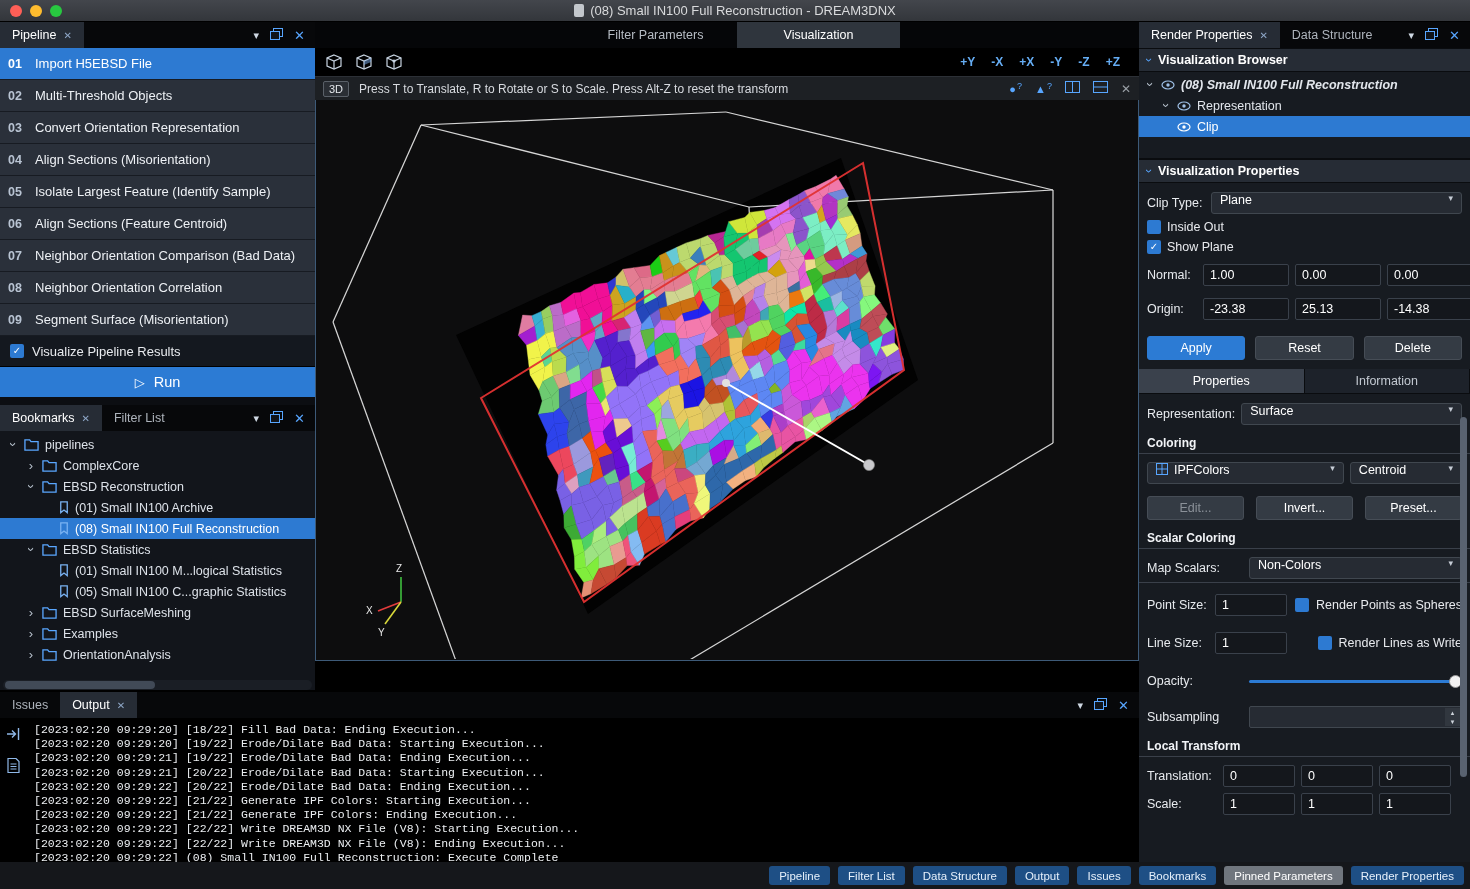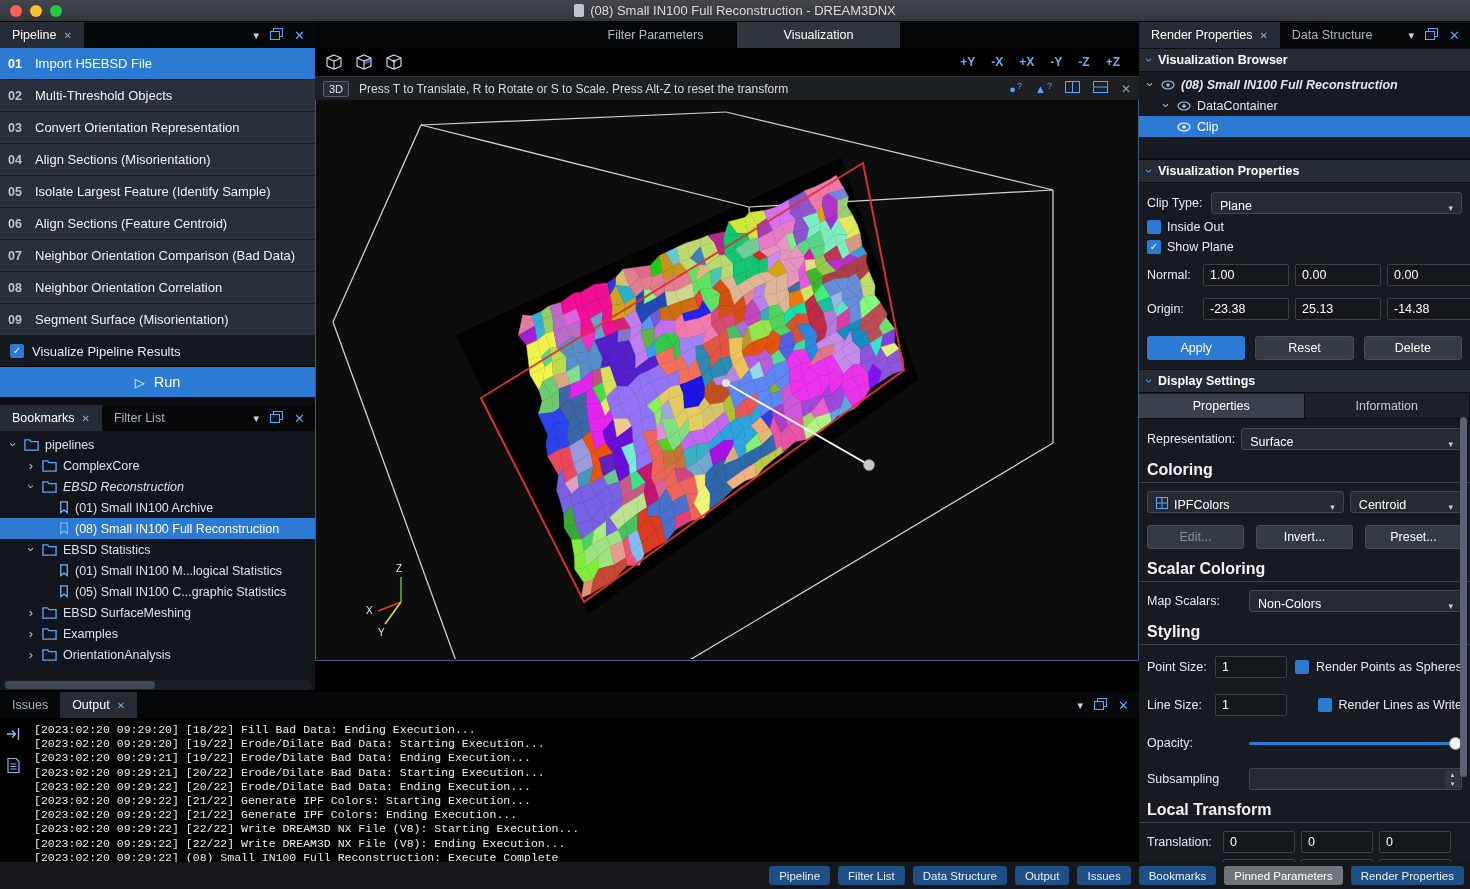--- a/index.html
+++ b/index.html
@@ -78,31 +78,31 @@
   .right-region{position:absolute;left:1139px;top:22px;width:331px;height:840px;background:#171b21;overflow:hidden}
   .rp-header{display:flex;align-items:center;gap:7px;height:24px;background:#262c35;padding:0 8px;font-size:12.5px;font-weight:bold;color:#fff;border-top:1px solid #0a0c0f;border-bottom:1px solid #0a0c0f}
   .rp-chev{color:#58a6ff;font-size:12px;transform:rotate(90deg);display:inline-block;font-weight:normal}
   .btree{padding:2px 0 0}
   .btree-row{display:flex;align-items:center;height:21px;font-size:12.5px;color:#e2e6ec;gap:6px;white-space:nowrap}
   .btree-row.italic .tree-label{font-style:italic;font-weight:bold}
   .btree-row.selected{background:#2d7ad2;color:#fff}
   .btree-gap{height:22px;border-bottom:1px solid #0a0c0f}
   .vp-row{display:flex;align-items:center;padding:3px 8px;gap:6px;font-size:12.5px}
   .vp-label{color:#e7eaee;flex:none}
-  .dropdown{flex:1;height:22px;background:#262b33;border:1px solid #40474f;border-radius:3px;display:flex;align-items:flex-end;padding:0 8px;color:#fff;gap:6px;min-width:0}
+  .dropdown{flex:1;height:22px;background:#262b33;border:1px solid #40474f;border-radius:3px;display:flex;align-items:flex-start;padding:0 8px;color:#fff;gap:6px;min-width:0}
   .dropdown .dd-caret{margin-left:auto;color:#c6cdd6;font-size:9px}
   .num-field{width:86px;height:22px;background:#14171c;border:1px solid #3a414b;border-radius:2px;color:#fff;font-size:12.5px;padding:0 6px;font-family:inherit;outline:none}
   .num-field.sm{width:72px}
   .btn{height:24px;border-radius:3px;border:1px solid #464d56;background:#343b44;color:#fff;font-size:12.5px;padding:0 12px;font-family:inherit;cursor:default}
   .btn.primary{background:#2c7bd4;border-color:#2c7bd4}
   .btn.disabled{color:#8b9199}
   .disp-tabs{display:flex;height:25px;background:#14171c;border-bottom:1px solid #0a0c0f;margin-top:1px}
   .disp-tab{flex:1;display:flex;align-items:center;justify-content:center;font-size:12.5px;color:#c3c9d1;background:#1d222a;border-right:1px solid #0a0c0f}
   .disp-tab.active{background:#3a414c;color:#fff}
-  .sub-label{font-weight:bold;font-size:16px;color:#f2f4f7;padding:8px 8px 3px}
+  .sub-label{font-weight:bold;font-size:12px;color:#f2f4f7;padding:8px 8px 3px}
   .sub-rule{border-bottom:1px solid #3a404a;margin:0 0 5px}
   .slider{flex:1;height:22px;display:flex;align-items:center;position:relative}
   .slider .track{height:3px;width:100%;background:#2c7bd4;border-radius:2px}
   .slider .knob{position:absolute;right:0;width:13px;height:13px;border-radius:50%;background:#f2f2f2;border:1px solid #999}
   .spin-field{flex:1;height:22px;background:#262b33;border:1px solid #40474f;border-radius:2px;position:relative}
   .spin-btns{position:absolute;right:1px;top:1px;bottom:1px;width:15px;display:flex;flex-direction:column;background:#31373f}
   .spin-btns span{flex:1;font-size:6px;color:#cdd3da;display:flex;align-items:center;justify-content:center}
   .cb-group{margin-left:auto;display:flex;align-items:center;gap:7px}
   .v-scroll{position:absolute;right:3px;top:395px;width:7px;height:360px;border-radius:4px;background:#596270}
 
@@ -223,21 +223,21 @@
         </div>
         <div class="tree-row" style="padding-left: 26px;">
           <span class="tw-chev">›</span>
           <span class="tree-ic">
             <svg width="15" height="13" viewBox="0 0 16 13">
               <path d="M1 1.5h5l1.5 2H15v9H1z" fill="none" stroke="#5aa7ff" stroke-width="1.4"></path>
             </svg>
           </span>
           <span class="tree-label">ComplexCore</span>
         </div>
-        <div class="tree-row" style="padding-left: 26px; font-style: italic;">
+        <div class="tree-row" style="padding-left: 26px;">
           <span class="tw-chev exp">›</span>
           <span class="tree-ic">
             <svg width="15" height="13" viewBox="0 0 16 13">
               <path d="M1 1.5h5l1.5 2H15v9H1z" fill="none" stroke="#5aa7ff" stroke-width="1.4"></path>
             </svg>
           </span>
           <span class="tree-label">EBSD Reconstruction</span>
         </div>
         <div class="tree-row" style="padding-left: 44px;">
           <span class="tree-ic" style="margin-left: 15px;">
@@ -1069,21 +1069,21 @@
           <span class="tree-label">(08) Small IN100 Full Reconstruction</span>
         </div>
         <div class="btree-row" style="padding-left: 22px;">
           <span class="tw-chev exp">›</span>
           <span class="tree-ic" style="color: rgb(159, 193, 232);">
             <svg width="14" height="10" viewBox="0 0 14 10">
               <ellipse cx="7" cy="5" rx="6" ry="4" fill="none" stroke="currentColor" stroke-width="1.2"></ellipse>
               <circle cx="7" cy="5" r="1.7" fill="currentColor"></circle>
             </svg>
           </span>
-          <span class="tree-label">DataContainer</span>
+          <span class="tree-label">Representation</span>
         </div>
         <div class="btree-row selected" style="padding-left: 38px;">
           <span class="tree-ic" style="color: rgb(255, 255, 255);">
             <svg width="14" height="10" viewBox="0 0 14 10">
               <ellipse cx="7" cy="5" rx="6" ry="4" fill="none" stroke="currentColor" stroke-width="1.2"></ellipse>
               <circle cx="7" cy="5" r="1.7" fill="currentColor"></circle>
             </svg>
           </span>
           <span class="tree-label">Clip</span>
         </div>
@@ -1122,24 +1122,20 @@
       <input class="num-field" readonly="" value="-23.38" style="">
       <input class="num-field" readonly="" value="25.13" style="">
       <input class="num-field" readonly="" value="-14.38" style="">
     </div>
     <div class="vp-row" style="gap:10px;margin:10px 0 6px">
       <button class="btn primary" style="flex:1">Apply</button>
       <button class="btn" style="flex:1">Reset</button>
       <button class="btn" style="flex:1">Delete</button>
     </div>
 
-    <div class="rp-header">
-      <span class="rp-chev">›</span>
-      <span>Display Settings</span>
-    </div>
     <div class="disp-tabs">
       <div class="disp-tab active">
           <span>Properties</span>
         </div>
       <div class="disp-tab">
           <span>Information</span>
         </div>
     </div>
     <div class="vp-row" style="margin-top:6px">
       <span class="vp-label">Representation:</span>
@@ -1172,21 +1168,20 @@
     </div>
     <div class="sub-label">Scalar Coloring</div>
     <div class="sub-rule"></div>
     <div class="vp-row">
       <span class="vp-label" style="width:96px">Map Scalars:</span>
       <div class="dropdown">
         <span>Non-Colors</span>
         <span class="dd-caret">▾</span>
       </div>
     </div>
-    <div class="sub-label">Styling</div>
     <div class="sub-rule"></div>
     <div class="vp-row" style="margin-top:8px">
       <span class="vp-label" style="width:62px">Point Size:</span>
       <input class="num-field sm" readonly="" value="1" style="">
       <span class="cb-group">
         <span class="checkbox flat"></span>
         <span>Render Points as Spheres</span>
       </span>
     </div>
     <div class="vp-row" style="margin-top:10px">

